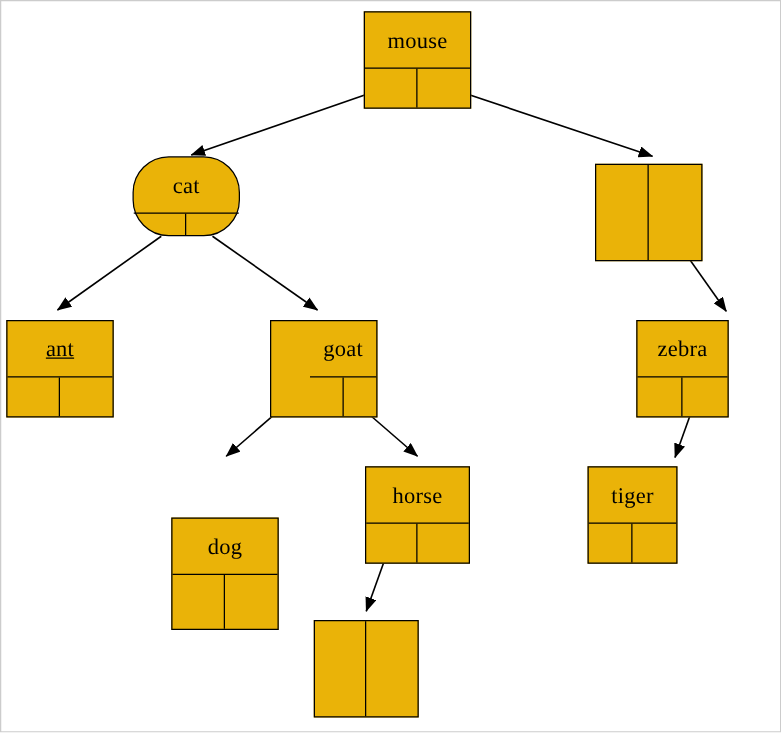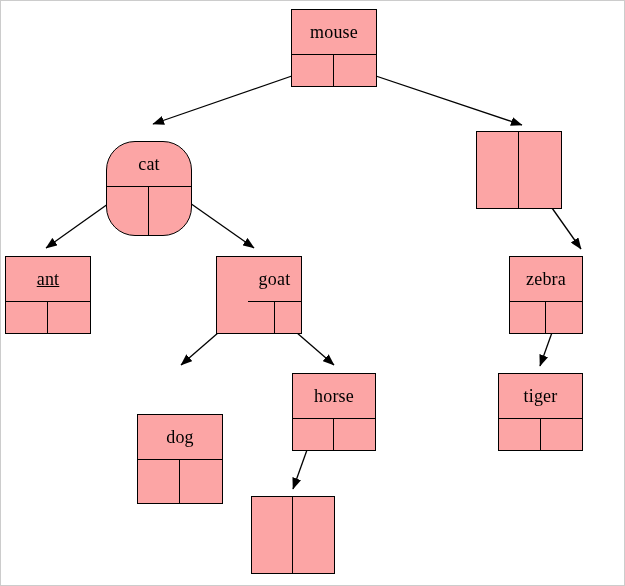--- a/index.html
+++ b/index.html
@@ -22,21 +22,21 @@
     left: 0;
     top: 0;
     width: 625px;
     height: 586px;
     pointer-events: none;
   }
   .node {
     position: absolute;
     box-sizing: border-box;
     border: 1.4px solid #000000;
-    background: #fca5a5;
+    background: #eab308;
     display: flex;
     flex-direction: column;
   }
   .node-label {
     flex: 0 0 auto;
     display: flex;
     align-items: center;
     justify-content: center;
     box-sizing: border-box;
     border-bottom: 1.4px solid #000000;
@@ -83,21 +83,21 @@
   </svg>
 
   <div id="node-layer">
       <div class="node" style="left: 290px; top: 8px; width: 86px; height: 78px; border-color: rgb(0, 0, 0);">
         <div class="node-label" style="height: 45px; border-bottom-color: rgb(0, 0, 0);">mouse</div>
         <div class="node-ptrs">
           <div class="ptr left" style="border-right-color: rgb(0, 0, 0);"></div>
           <div class="ptr right"></div>
         </div>
       </div>
-      <div class="node" style="left: 105px; top: 140px; width: 86px; height: 95px; border-color: rgb(0, 0, 0); border-radius: 29px;">
+      <div class="node" style="left: 105px; top: 124px; width: 86px; height: 64px; border-color: rgb(0, 0, 0); border-radius: 29px;">
         <div class="node-label" style="height: 45px; border-bottom-color: rgb(0, 0, 0);">cat</div>
         <div class="node-ptrs">
           <div class="ptr left" style="border-right-color: rgb(0, 0, 0);"></div>
           <div class="ptr right"></div>
         </div>
       </div>
       <div class="node" style="left: 475px; top: 130px; width: 86px; height: 78px; border-color: rgb(0, 0, 0);">
         <div class="node-ptrs">
           <div class="ptr left" style="border-right-color: rgb(0, 0, 0);"></div>
           <div class="ptr right"></div>
@@ -131,21 +131,21 @@
           <div class="ptr right"></div>
         </div>
       </div>
       <div class="node" style="left: 291px; top: 372px; width: 84px; height: 78px; border-color: rgb(0, 0, 0);">
         <div class="node-label" style="height: 45px; border-bottom-color: rgb(0, 0, 0);">horse</div>
         <div class="node-ptrs">
           <div class="ptr left" style="border-right-color: rgb(0, 0, 0);"></div>
           <div class="ptr right"></div>
         </div>
       </div>
-      <div class="node" style="left: 497px; top: 372px; width: 85px; height: 78px; border-color: rgb(0, 0, 0);">
+      <div class="node" style="left: 469px; top: 372px; width: 72px; height: 78px; border-color: rgb(0, 0, 0);">
         <div class="node-label" style="height: 45px; border-bottom-color: rgb(0, 0, 0);">tiger</div>
         <div class="node-ptrs">
           <div class="ptr left" style="border-right-color: rgb(0, 0, 0);"></div>
           <div class="ptr right"></div>
         </div>
       </div>
       <div class="node" style="left: 250px; top: 495px; width: 84px; height: 78px; border-color: rgb(0, 0, 0);">
         <div class="node-ptrs">
           <div class="ptr left" style="border-right-color: rgb(0, 0, 0);"></div>
           <div class="ptr right"></div>

